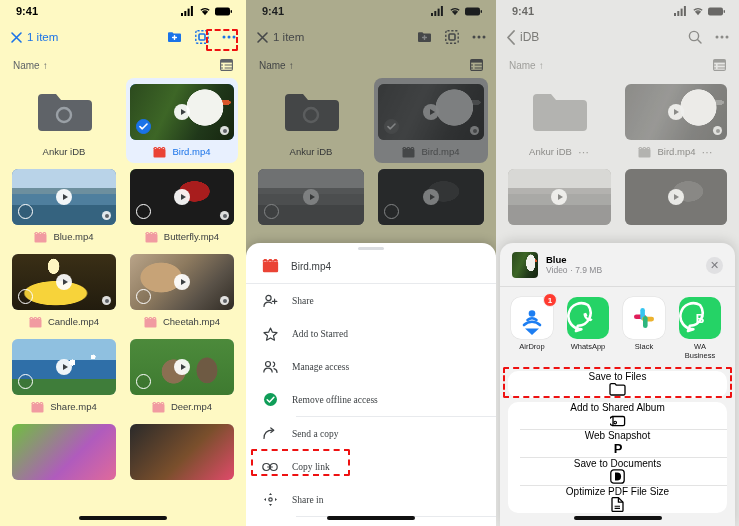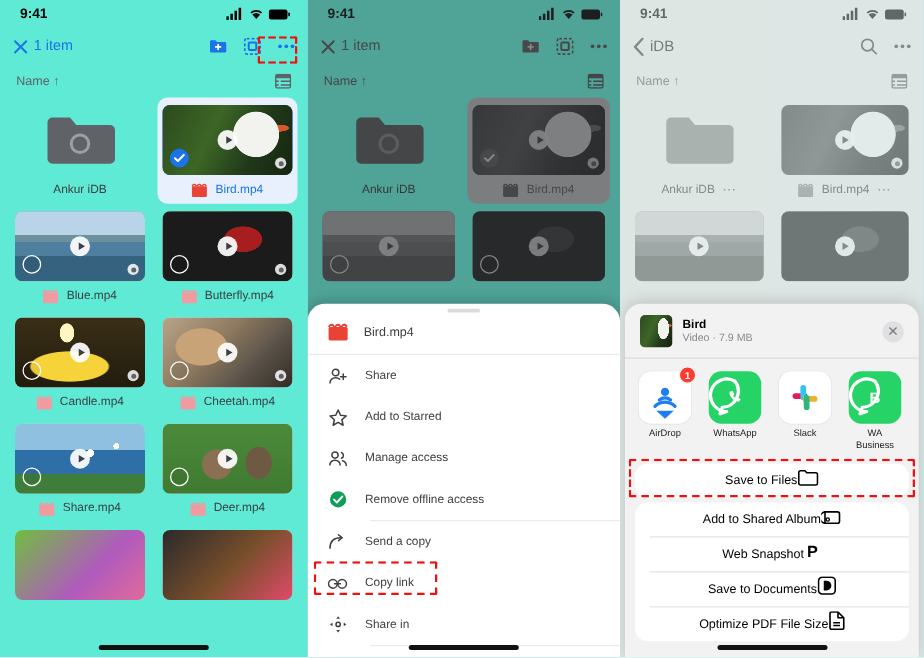--- a/index.html
+++ b/index.html
@@ -5,21 +5,21 @@
   * { box-sizing: border-box; margin: 0; padding: 0; }
   html, body {
     width: 739px; height: 526px;
     font-family: "Liberation Sans", sans-serif;
     background: #ffffff;
     overflow: hidden;
   }
   .stage { position: relative; width: 739px; height: 526px; display: flex; }
 
   
-  .panel { position: relative; height: 526px; overflow: hidden; background: #5eead4; flex: none; }
+  .panel { position: relative; height: 526px; overflow: hidden; background: #fef9c3; flex: none; }
   .p1 { width: 246px; }
   .p2 { width: 250px; }
   .p3 { width: 243px; }
 
   .panel-inner { position: absolute; inset: 0; }
 
   
   .dim-gray  { filter: grayscale(1) brightness(0.72) contrast(0.95); }
   .dim-light { filter: grayscale(1) brightness(1.02) contrast(0.82); opacity: .92; }
 
@@ -118,21 +118,21 @@
   .sheet-grab {
     width: 26px; height: 3px; border-radius: 2px; background: #dadce0;
     margin: 4px auto 0;
   }
   .sheet-file { display: flex; align-items: center; gap: 12px; padding: 9px 16px 10px; }
   .sheet-file-name { font-size: 10px; color: #3c4043; }
   .sheet-div { height: 1px; background: #e8eaed; }
   .sheet-div.inset { margin-left: 50px; }
   .sheet-item {
     display: flex; align-items: center; gap: 14px;
-    padding: 0 16px; height: 33px; position: relative;
+    padding: 0 16px; height: 33px; position: relative; font-family: Liberation Serif, serif;
   }
   .sheet-item-label { font-size: 9.5px; color: #3c4043; }
   .sheet-ico { width: 16px; display: flex; align-items: center; justify-content: center; flex: none; }
 
   
   .share-sheet {
     position: absolute; left: 4px; right: 4px; bottom: 0; top: 243px;
     background: #f2f2f2; border-radius: 13px 13px 0 0; z-index: 30;
     box-shadow: 0 -2px 12px rgba(0,0,0,.15); overflow: hidden;
   }
@@ -154,22 +154,22 @@
   }
   .ss-app-label { font-size: 7.5px; color: #1c1c1e; line-height: 1.25; }
   .ss-badge {
     position: absolute; top: -4px; right: -4px; width: 14px; height: 14px;
     border-radius: 50%; background: #ff3b30; color: #fff; font-size: 8px;
     font-weight: bold; display: flex; align-items: center; justify-content: center;
     border: 1.5px solid #f2f2f2;
   }
   .ss-list { margin: 4px 8px 0; border-radius: 10px; background: #fff; overflow: hidden; }
   .ss-row {
-    display: flex; align-items: center; justify-content: center;
-    padding: 0 12px; height: 27px;
+    display: flex; align-items: center; justify-content: flex-start;
+    padding: 0 12px; height: 27px; flex-direction: column;
   }
   .ss-row-label { font-size: 10px; color: #000; }
   .ss-row-div { height: 1px; background: #e3e3e3; margin-left: 12px; }
 
   
   .hl {
     position: absolute; border: 2px dashed #ee1111; border-radius: 2px;
     z-index: 50; pointer-events: none;
   }
 
@@ -755,21 +755,21 @@
     </div>
 
     <div class="scrim-light"></div>
 
     <div class="share-sheet">
       <div class="ss-header">
         <div class="ss-thumb">
             <div class="im im-bird" style="position:relative;width:100%;height:100%;"></div>
           </div>
         <div>
-          <div class="ss-title">Bird</div>
+          <div class="ss-title">Blue</div>
           <div class="ss-sub">Video · 7.9 MB</div>
         </div>
         <div class="ss-close">✕</div>
       </div>
       <div class="ss-divider"></div>
 
       <div class="ss-apps">
         <div class="ss-app">
           <div class="ss-app-ico" style="background:#fff; box-shadow:0 0 0 .5px #e0e0e0;">
             <svg width="42" height="42" viewBox="0 0 42 42">

